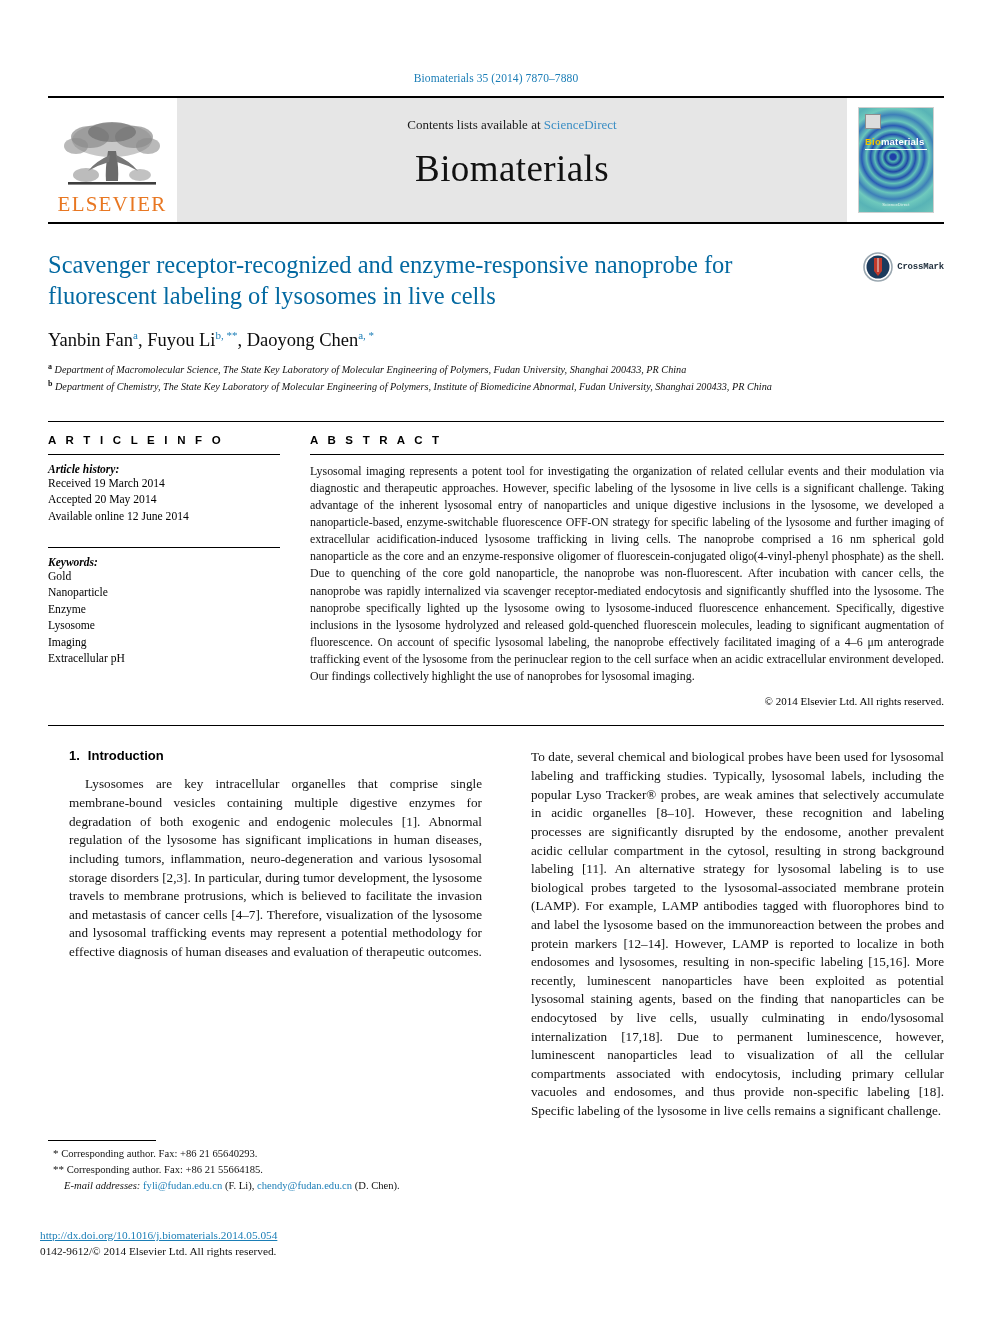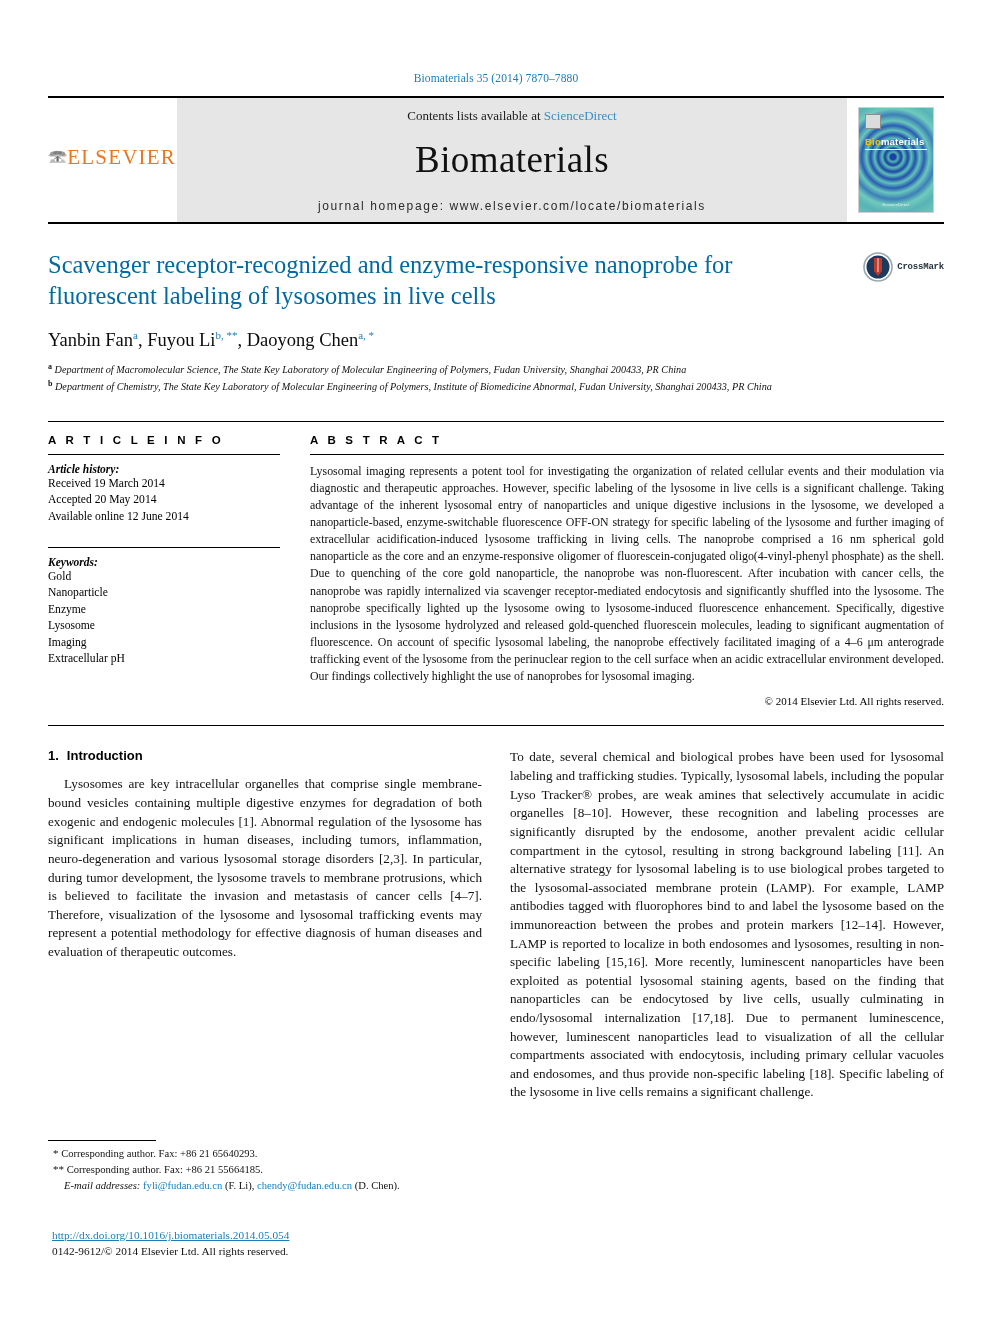--- a/index.html
+++ b/index.html
@@ -39,21 +39,21 @@
     border-top: 2.5px solid #000;
     border-bottom: 2.5px solid #000;
     display: flex;
     align-items: stretch;
     height: 124px;
   }
   .elsevier-logo {
     width: 128px;
     flex: 0 0 128px;
     display: flex;
-    flex-direction: row;
+    flex-direction: column;
     align-items: center;
     justify-content: flex-end;
     padding-bottom: 7px;
     background: #fff;
   }
   .tree-svg { display:block; }
   .elsevier-word {
     font-family: "Liberation Serif", serif;
     color: #E87722;
     font-size: 21px;
@@ -242,21 +242,21 @@
     border-top: 1.6px solid #000;
     margin-top: 18px;
   }
 
   
   .body-cols {
     margin-top: 22px;
     display: flex;
     gap: 28px;
   }
-  .bcol { flex: 1 1 0; min-width: 0; }
+  .bcol { flex: 1 1 0; min-width: 0; margin-left: 21px; }
   .h1 {
     font-family: "Liberation Sans", sans-serif;
     font-size: 13px;
     font-weight: bold;
     margin: 0 0 12px 0;
   }
   .h1 .num { margin-right: 8px; }
   p.body {
     font-family: "Liberation Serif", serif;
     font-size: 13.2px;
@@ -284,21 +284,21 @@
     line-height: 1.45;
     padding-left: 16px;
     text-indent: -11px;
     color: #111;
   }
   .fn-star { font-size: 11px; }
   .fn-email-label { font-style: italic; }
   .link { color: #1a7db6; }
   .doi-block {
     position: absolute;
-    left: 52px;
+    left: 40px;
     top: 1228px;
     width: 430px;
   }
   .doi-line {
     font-family: "Liberation Serif", serif;
     font-size: 11.3px;
     color: #1a7db6;
     text-decoration: underline;
     line-height: 1.4;
   }
@@ -336,21 +336,20 @@
         </g>
       </svg>
       <div class="elsevier-word">ELSEVIER</div>
     </div>
 
     <div class="masthead-center">
       <div class="contents-line">
         <span>Contents lists available at </span><span class="sd">ScienceDirect</span>
       </div>
       <div class="journal-name">Biomaterials</div>
-      <div class="homepage-line">journal homepage: www.elsevier.com/locate/biomaterials</div>
     </div>
 
     <div class="cover-thumb">
       <div class="cover-inner">
         <div class="cover-badge"></div>
         <div class="cover-title"><span class="bio">Bio</span><span>materials</span></div>
         <div class="cover-rule"></div>
         <div class="cover-foot">ScienceDirect</div>
       </div>
     </div>

